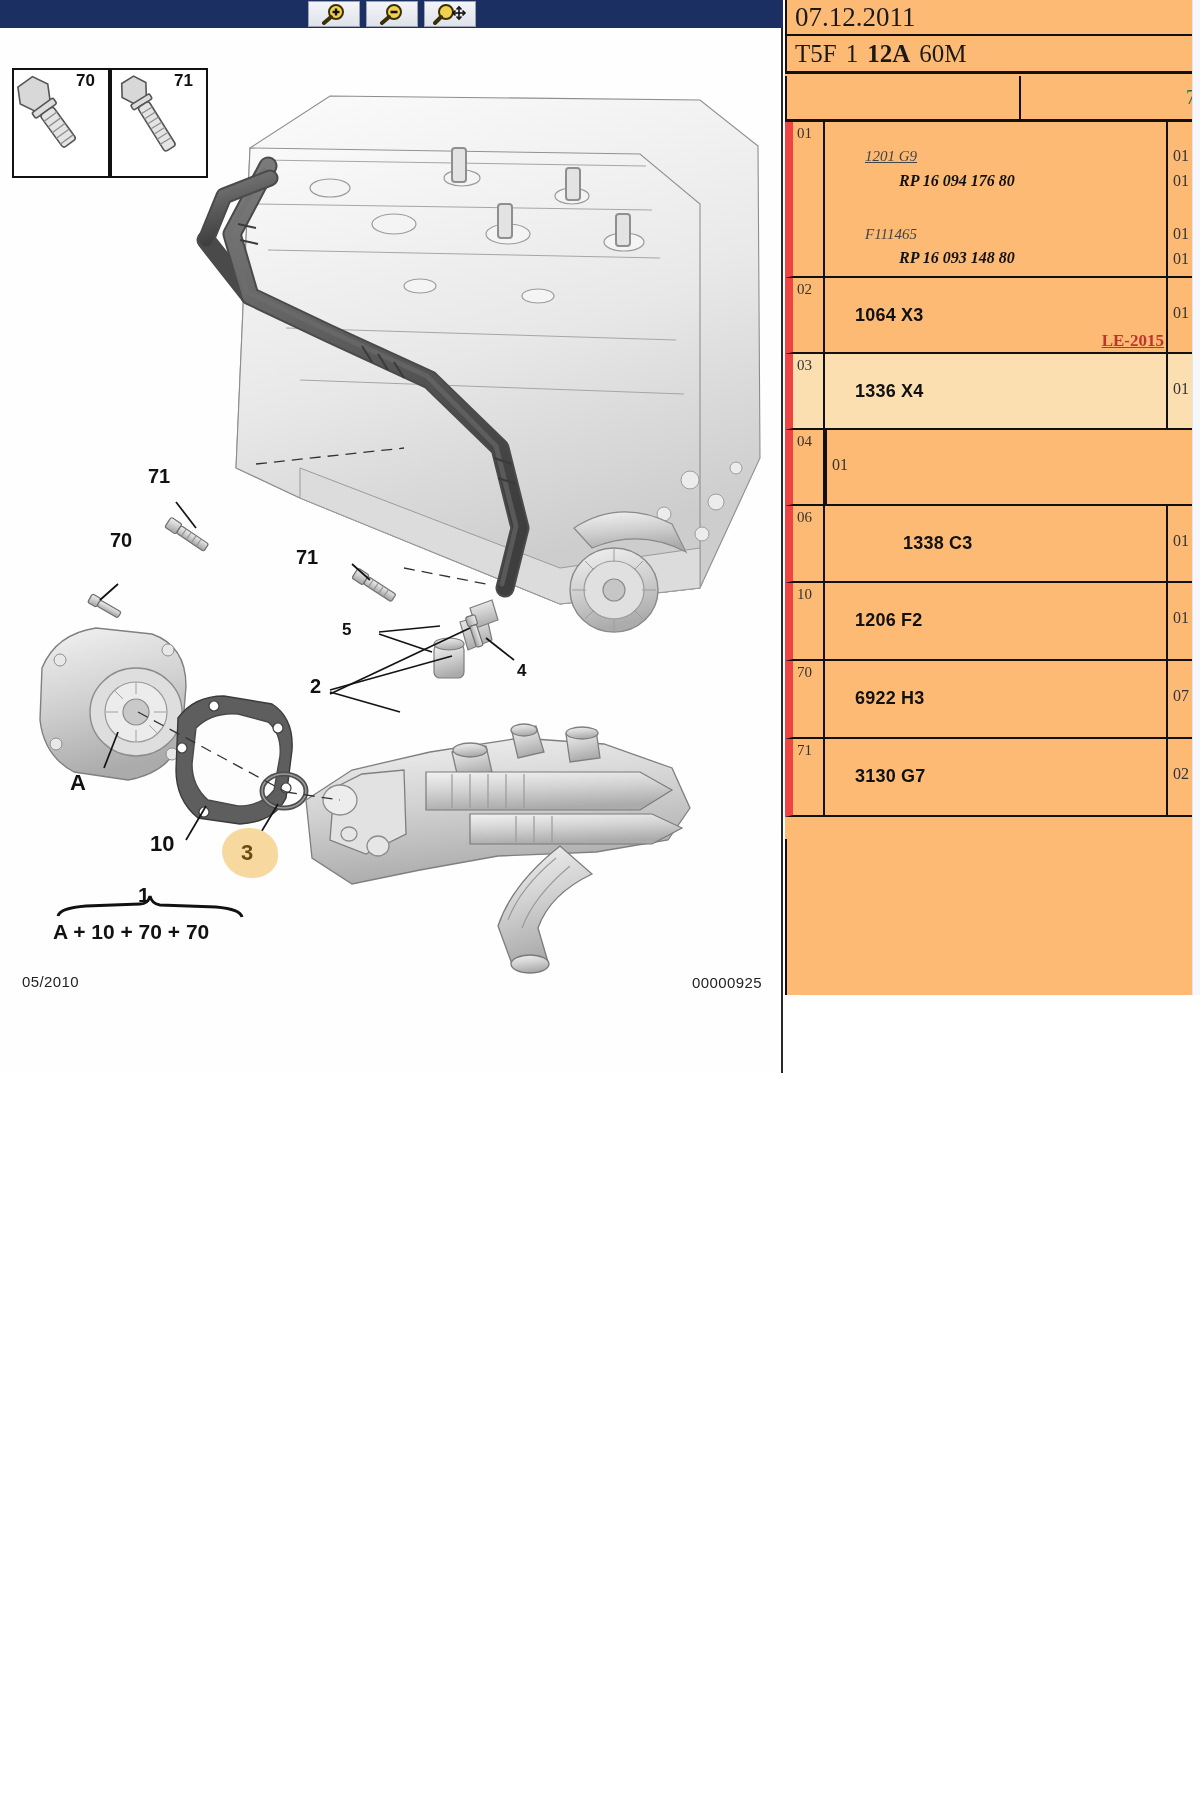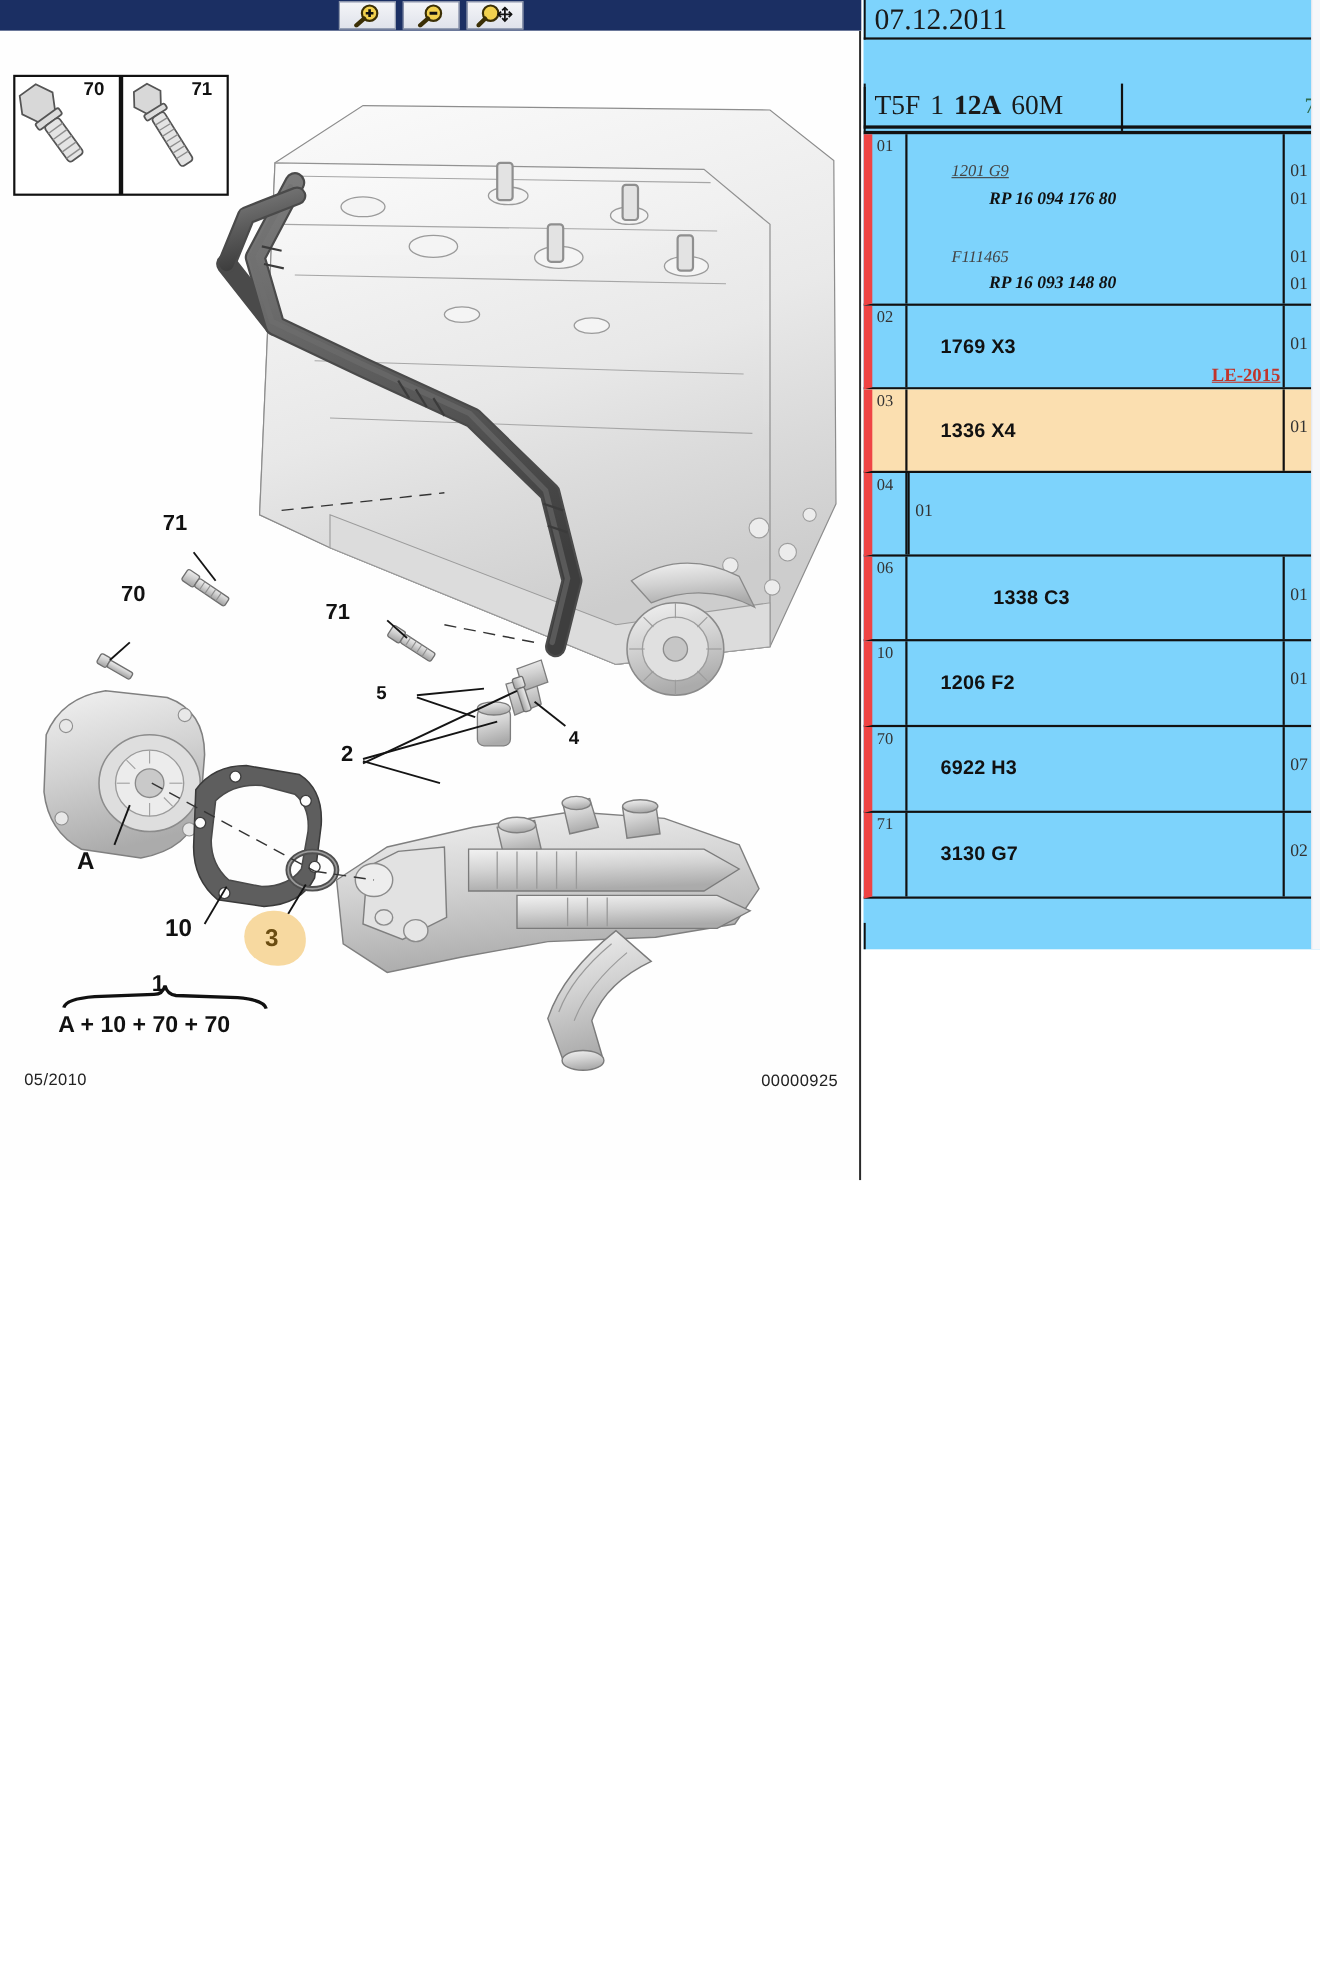--- a/index.html
+++ b/index.html
@@ -61,37 +61,37 @@
     white-space:nowrap;
   }
 
   .footnote {
     position:absolute; font:15px "Liberation Sans", sans-serif; color:#222;
     letter-spacing:0.4px;
   }
 
   
   .panel {
-    position:absolute; left:785px; top:0; width:415px; height:863px;
-    background:#7dd3fc; overflow:hidden;
+    position:absolute; left:785px; top:0; width:415px; height:995px;
+    background:#fdba74; overflow:hidden;
   }
   .panel-head {
     position:absolute; left:0; top:0; width:415px;
   }
   .date-line {
     height:36px; padding-left:8px;
     font:27px "Liberation Serif", serif; color:#1a1a1a;
     display:flex; align-items:center;
     border-bottom:2px solid #111; border-left:2px solid #111;
   }
   .code-line {
     height:38px; padding-left:8px;
     font:25px "Liberation Serif", serif; color:#1a1a1a;
     display:flex; align-items:center; gap:9px;
-    border-bottom:3px solid #111; border-left:2px solid #111;margin-top:43px;
+    border-bottom:3px solid #111; border-left:2px solid #111;
   }
   .code-line b { font-weight:bold; }
 
   .subhead {
     position:absolute; left:0; top:76px; width:415px; height:46px;
     border-left:2px solid #111; border-bottom:3px solid #111;
   }
   .subhead .qty {
     position:absolute; right:4px; top:10px;
     font:20px "Liberation Serif", serif; color:#2f6b4f;
@@ -533,21 +533,21 @@
           <span style="top:25px;">01</span>
           <span style="top:50px;">01</span>
           <span style="top:103px;">01</span>
           <span style="top:128px;">01</span>
         </div>
       </div>
 
       <div class="prow" style="height:76px;">
         <div class="c-idx">02</div>
         <div class="c-main">
-          <div class="pnum" style="position:absolute; left:30px; top:27px;">1769 X3</div>
+          <div class="pnum" style="position:absolute; left:30px; top:27px;">1064 X3</div>
           <div class="le-tag" style="position:absolute; right:2px; top:53px;text-decoration:underline;">LE-2015</div>
         </div>
         <div class="c-qty">
           <span style="top:26px;">01</span>
         </div>
       </div>
 
       <div class="prow hl" style="height:76px;">
         <div class="c-idx">03</div>
         <div class="c-main">

